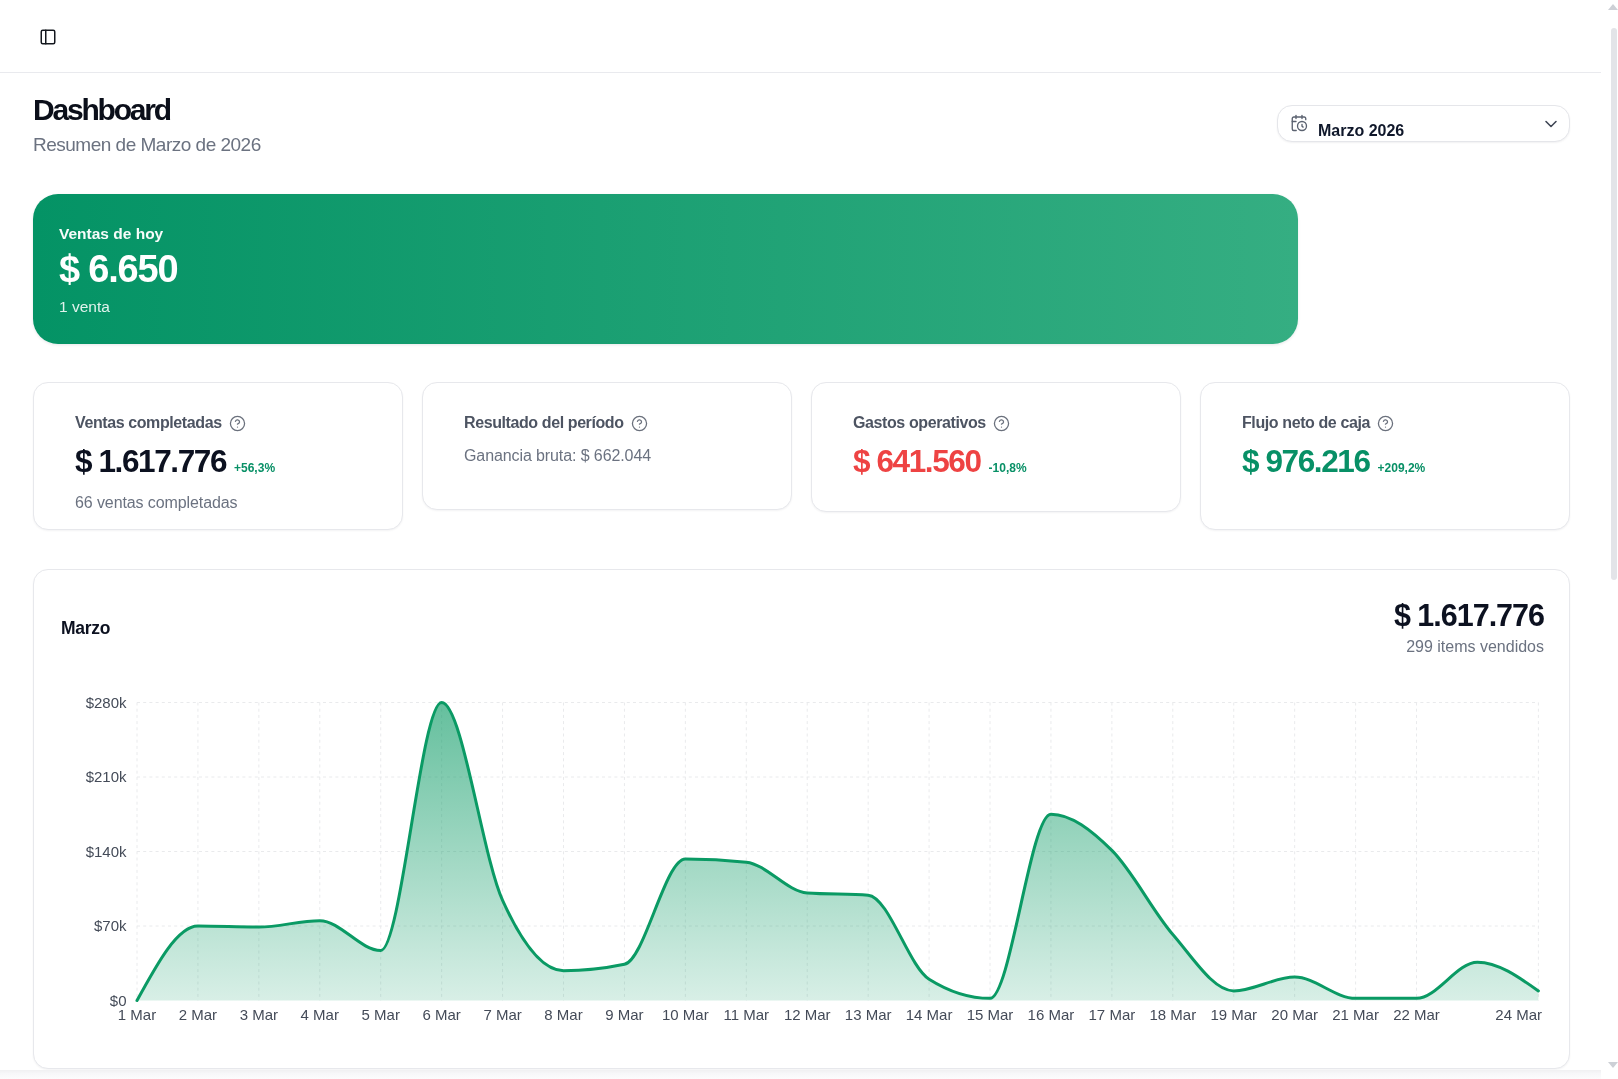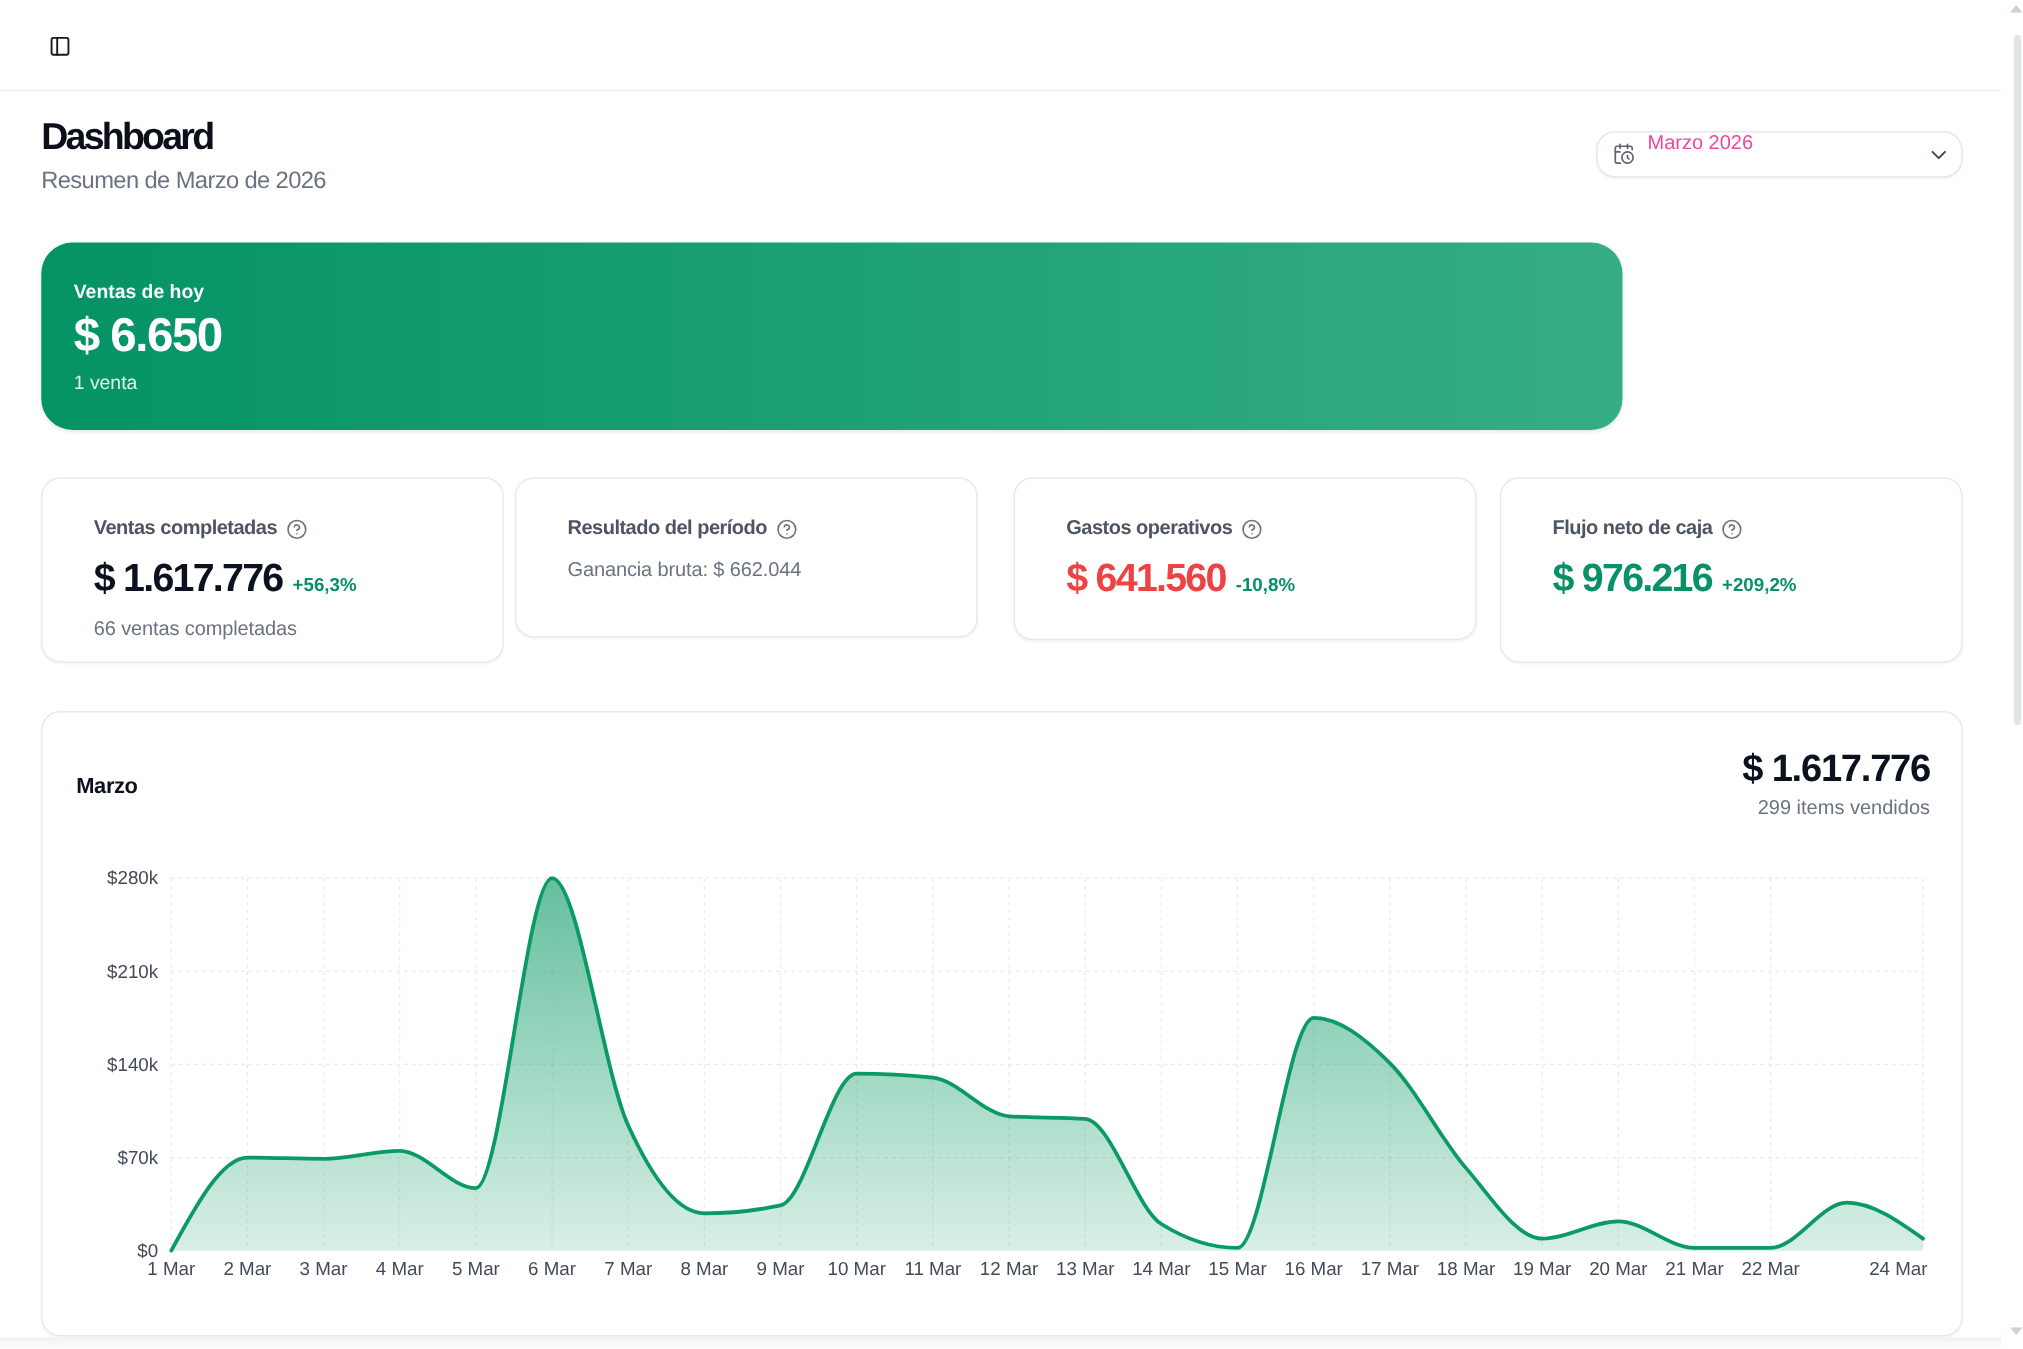--- a/index.html
+++ b/index.html
@@ -4,21 +4,21 @@
 * { margin:0; padding:0; box-sizing:border-box; }
 html,body { width:1618px; height:1079px; overflow:hidden; background:#fff;
   font-family:"Liberation Sans",sans-serif; position:relative; }
 .abs { position:absolute; }
 .card { position:absolute; background:#fff; border:1px solid #e7e8ec; border-radius:15px;
   box-shadow:0 1px 2px rgba(16,24,40,.05); padding:29px 28px 0 41px; }
 .c-title { font-size:16px; font-weight:700; color:#4d5462; letter-spacing:-0.4px;
   display:flex; align-items:center; gap:7px; }
 .hicon { position:relative; top:2.5px; }
 .c-val { margin-top:10px; font-size:31.5px; font-weight:700; letter-spacing:-1.4px; }
-.c-pct { font-size:15px; font-weight:700; color:#089066; margin-left:8px; letter-spacing:0; }
+.c-pct { font-size:12px; font-weight:700; color:#089066; margin-left:8px; letter-spacing:0; }
 .c-sub { margin-top:14px; font-size:16px; color:#6b7280; letter-spacing:-0.1px; }
 </style></head>
 <body>
 
 <div class="abs" style="left:0;top:0;width:1601px;height:73px;border-bottom:1px solid #e9eaee"></div>
 <div class="abs" style="left:39px;top:28px;width:18px;height:18px"><svg width="18" height="18" viewBox="0 0 24 24" fill="none" stroke="#14181f" stroke-width="2" stroke-linecap="round" stroke-linejoin="round">
       <rect width="18" height="18" x="3" y="3" rx="2"></rect>
       <path d="M9 3v18"></path>
     </svg></div>
 
@@ -27,21 +27,21 @@
 
 <div class="abs" style="left:1277px;top:105px;width:293px;height:37px;border:1px solid #e5e6ea;border-radius:15px;background:#fff;box-shadow:0 1px 2px rgba(16,24,40,.06)">
   <div class="abs" style="left:12px;top:8px;width:18px;height:18px"><svg width="18" height="18" viewBox="0 0 24 24" fill="none" stroke="#5b6270" stroke-width="1.8" stroke-linecap="round" stroke-linejoin="round">
         <path d="M21 7.5V6a2 2 0 0 0-2-2H5a2 2 0 0 0-2 2v14a2 2 0 0 0 2 2h3.3"></path>
         <path d="M16 2v4"></path>
         <path d="M8 2v4"></path>
         <path d="M3 10h5"></path>
         <path d="M17.5 17.5 16 16.3V14"></path>
         <circle cx="16" cy="16" r="6"></circle>
       </svg></div>
-  <div class="abs" style="left:40px;top:0;font-size:16px;font-weight:400;color:#ec4899">Marzo 2026</div>
+  <div class="abs" style="left:40px;top:16px;font-size:16px;font-weight:700;color:#0f172a">Marzo 2026</div>
   <div class="abs" style="left:263px;top:8px;width:20px;height:20px"><svg width="20" height="20" viewBox="0 0 24 24" fill="none" stroke="#3f4654" stroke-width="1.9" stroke-linecap="round" stroke-linejoin="round">
         <path d="m6 9 6 6 6-6"></path>
       </svg></div>
 </div>
 
 <div class="abs" style="left:33px;top:194px;width:1265px;height:150px;border-radius:25px;background:linear-gradient(90deg,#049365 0%,#35ae82 100%);box-shadow:0 1px 3px rgba(16,24,40,.1)">
   <div class="abs" style="left:26px;top:31px;font-size:15.5px;font-weight:700;color:rgba(255,255,255,.97)">Ventas de hoy</div>
   <div class="abs" style="left:26px;top:56px;font-size:38px;font-weight:700;color:#fff;letter-spacing:-1.2px;line-height:38px">$ 6.650</div>
   <div class="abs" style="left:26px;top:104px;font-size:15.5px;color:rgba(255,255,255,.88)">1 venta</div>
   <div class="abs" style="left:1438px;top:39px;width:72px;height:72px;border-radius:50%;background:rgba(255,255,255,.2)">
@@ -61,21 +61,21 @@
       <span>Ventas completadas</span>
       <span class="hicon"><svg width="17" height="17" viewBox="0 0 24 24" fill="none" stroke="#6a707c" stroke-width="1.8" stroke-linecap="round" stroke-linejoin="round">
           <circle cx="12" cy="12" r="10"></circle>
           <path d="M9.09 9a3 3 0 0 1 5.83 1c0 2-3 3-3 3"></path>
           <path d="M12 17h.01"></path>
         </svg></span>
     </div>
 <div class="c-val" style="color:#0c1120">$ 1.617.776<span class="c-pct">+56,3%</span></div>
 <div class="c-sub">66 ventas completadas</div>
 </div>
-<div class="card" style="left:412px;top:382px;width:370px;height:128px">
+<div class="card" style="left:422px;top:382px;width:370px;height:128px">
 <div class="c-title">
       <span>Resultado del período</span>
       <span class="hicon"><svg width="17" height="17" viewBox="0 0 24 24" fill="none" stroke="#6a707c" stroke-width="1.8" stroke-linecap="round" stroke-linejoin="round">
           <circle cx="12" cy="12" r="10"></circle>
           <path d="M9.09 9a3 3 0 0 1 5.83 1c0 2-3 3-3 3"></path>
           <path d="M12 17h.01"></path>
         </svg></span>
     </div>
 <div class="c-sub">Ganancia bruta: $ 662.044</div>
 </div>

